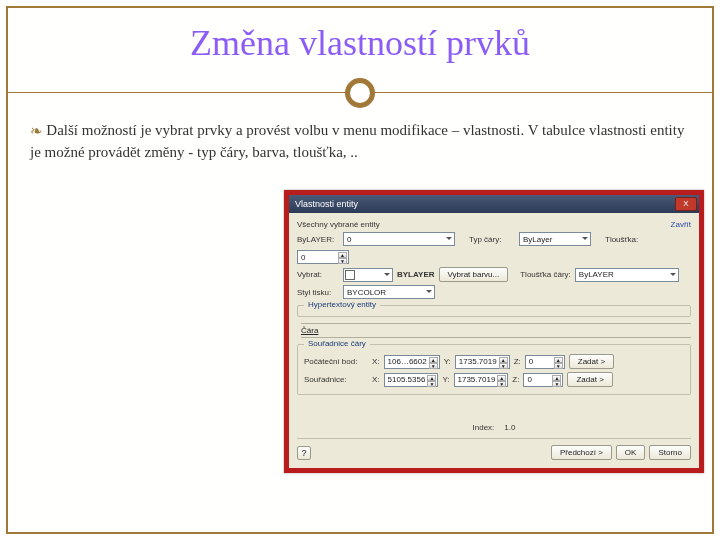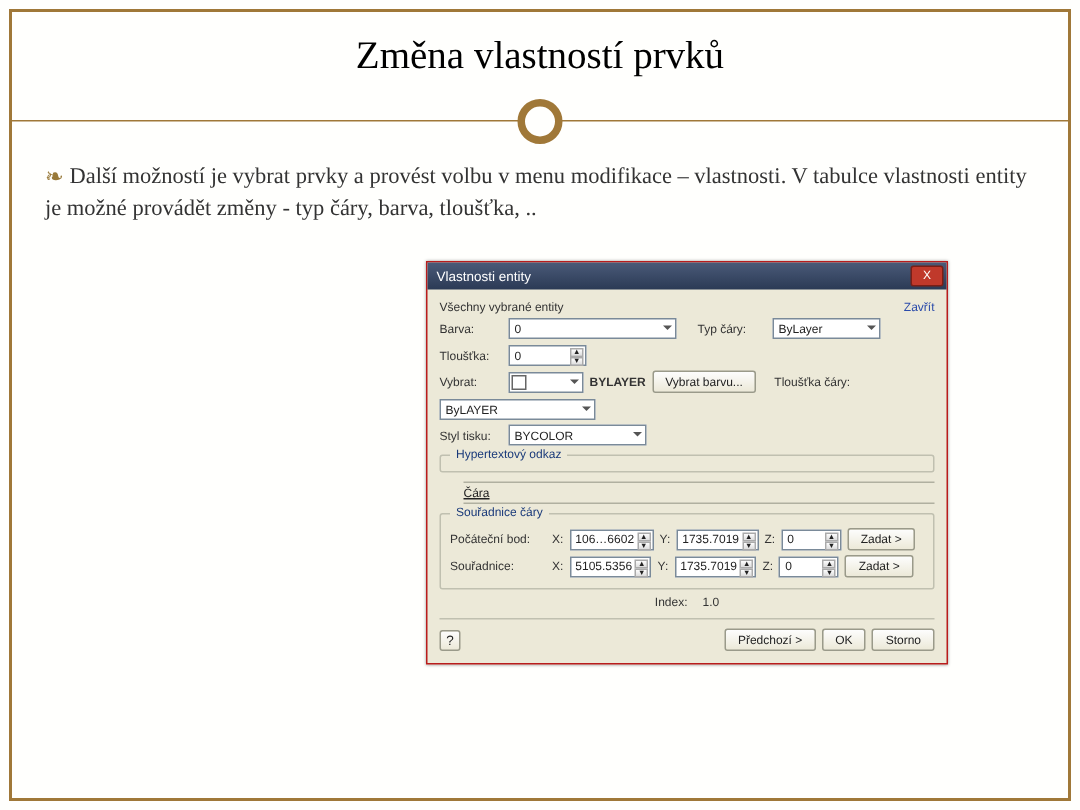--- a/index.html
+++ b/index.html
@@ -12,22 +12,22 @@
     overflow: hidden;
   }
   .slide-border {
     position: absolute;
     top: 6px; left: 6px; right: 6px; bottom: 6px;
     border: 2px solid #a07838;
     pointer-events: none;
   }
   .slide-title {
     text-align: center;
-    font-size: 26px;
-    color: #000000;
+    font-size: 36px;
+    color: #8b5cf6;
     padding-top: 22px;
     font-weight: normal;
   }
   .title-underline {
     position: relative;
     margin-top: 14px;
     height: 30px;
   }
   .title-underline .line {
     position: absolute;
@@ -51,27 +51,27 @@
     padding: 12px 30px 8px 30px;
     font-size: 15px;
     color: #333;
     line-height: 1.35;
   }
   .bullet-text .icon { color: #997a3a; font-size: 15px; vertical-align: middle; }
   .bullet-text .italic { }
   .dialog-shot {
     position: absolute;
     left: 284px;
-    top: 174px;
-    width: 348px;
+    top: 190px;
+    width: 420px;
     font-family: Tahoma, Arial, sans-serif;
     font-size: 9px;
     color: #222;
     background: #ece9d8;
-    border: 1px solid #b91c1c;
+    border: 5px solid #b91c1c;
     box-shadow: 0 0 2px rgba(0,0,0,.4);
   }
   .titlebar {
     display: flex;
     align-items: center;
     justify-content: space-between;
     height: 18px;
     background: linear-gradient(#4a5a78, #2b3a55);
     color: #fff;
     padding: 0 2px 0 6px;
@@ -158,21 +158,21 @@
     border: 1px solid #aaa;
     font-size: 5px;
     text-align: center;
     line-height: 4px;
   }
   .section-label {
     font-size: 8px;
     border-top: 1px solid #b0b0a0;
     border-bottom: 1px solid #b0b0a0;
     padding: 2px 0;
-    margin: 6px 0 2px 16px;
+    margin: 6px 0 2px 4px;
     text-decoration: underline;
   }
   .footer-row {
     display: flex;
     align-items: center;
     justify-content: space-between;
     padding-top: 6px;
     border-top: 1px solid #c0c0b0;
     margin-top: 6px;
   }
@@ -212,21 +212,21 @@
     <span>Vlastnosti entity</span>
     <span class="closebtn">X</span>
   </div>
   <div class="dlg-body">
     <div class="row" style="justify-content:space-between;">
       <span class="label">Všechny vybrané entity</span>
       <span class="label" style="color:#2a4aaa">Zavřít</span>
     </div>
 
     <div class="row">
-      <span class="label" style="width:42px">Barva:</span>
+      <span class="label" style="width:42px">ByLAYER:</span>
       <span class="combo" style="width:112px">0</span>
       <span style="width:6px"></span>
       <span class="label" style="width:46px">Typ čáry:</span>
       <span class="combo" style="width:72px">ByLayer</span>
       <span style="width:6px"></span>
       <span class="label" style="width:42px">Tloušťka:</span>
       <span class="spin" style="width:32px">
           <span>0</span>
           <span class="arrows">
             <span>▲</span>
@@ -246,21 +246,21 @@
       <span class="label">Tloušťka čáry:</span>
       <span class="combo" style="width:104px">ByLAYER</span>
     </div>
 
     <div class="row">
       <span class="label" style="width:42px">Styl tisku:</span>
       <span class="combo" style="width:92px">BYCOLOR</span>
     </div>
 
     <div class="group">
-      <div class="group-title">Hypertextový odkaz</div>
+      <div class="group-title">Hypertextový entity</div>
     </div>
 
     <div class="section-label">Čára</div>
 
     <div class="group">
       <div class="group-title">Souřadnice čáry</div>
 
       <div class="row">
         <span class="label" style="width:64px">Počáteční bod:</span>
         <span class="label">X:</span>
@@ -313,21 +313,21 @@
             <span>0</span>
             <span class="arrows">
               <span>▲</span>
               <span>▼</span>
             </span>
           </span>
         <span class="btn">Zadat &gt;</span>
       </div>
     </div>
 
-    <div class="row" style="justify-content:center; gap:10px; margin-top:4px">
+    <div class="row" style="justify-content:center; gap:10px; margin-top:28px">
       <span class="label">Index:</span>
       <span class="label">1.0</span>
     </div>
 
     <div class="footer-row">
       <span class="help-icon">?</span>
       <div style="display:flex; gap:4px">
         <span class="btn">Předchozí &gt;</span>
         <span class="btn">OK</span>
         <span class="btn">Storno</span>

